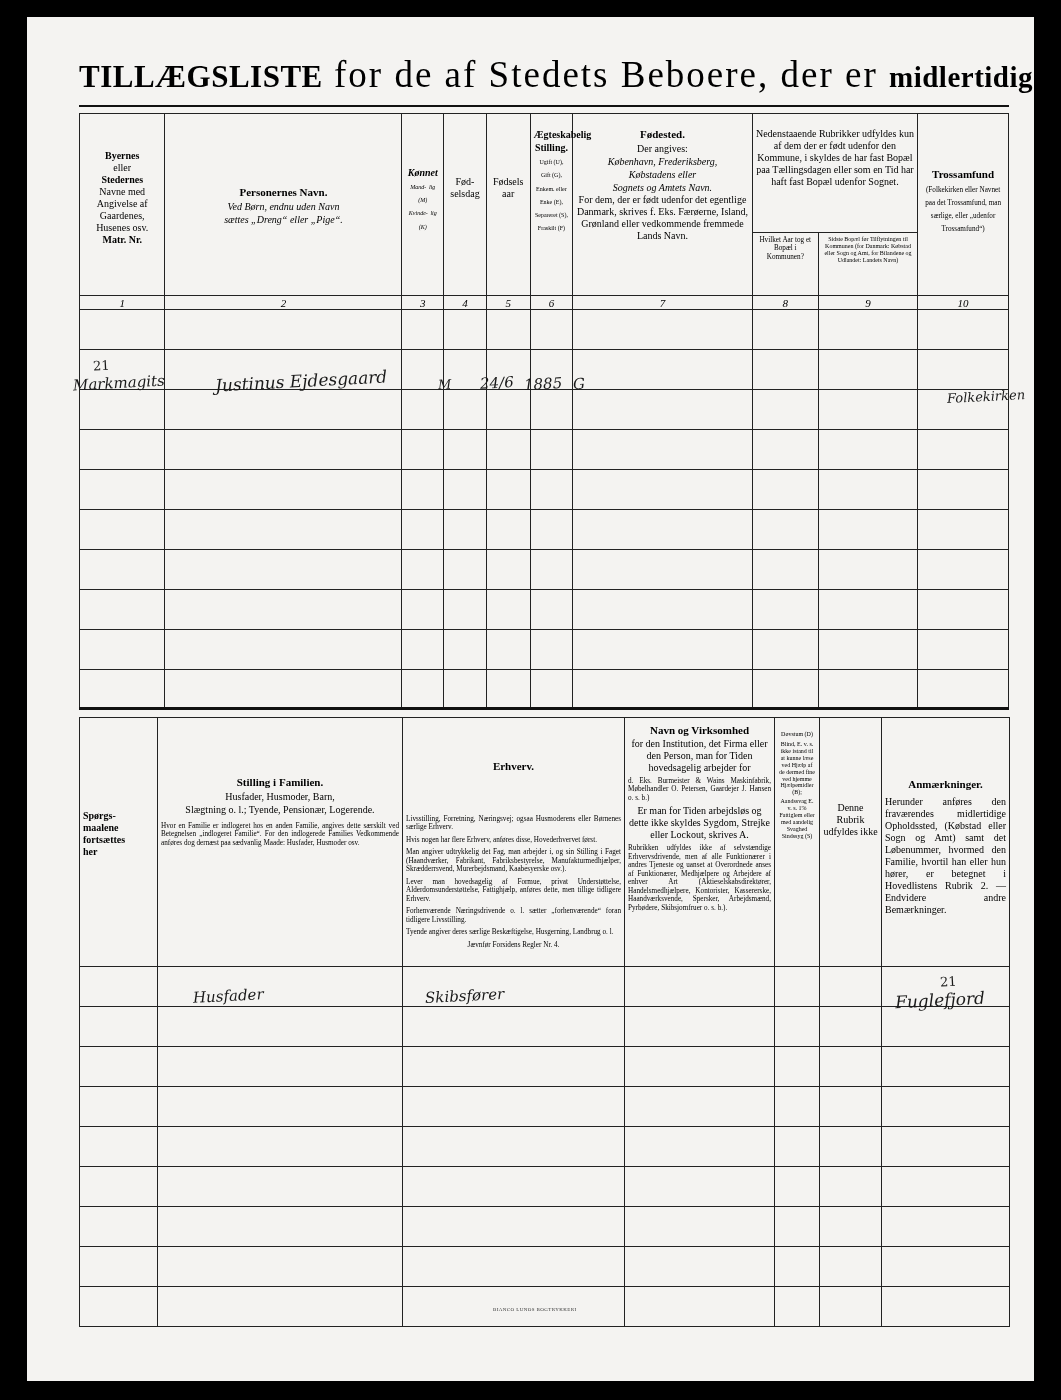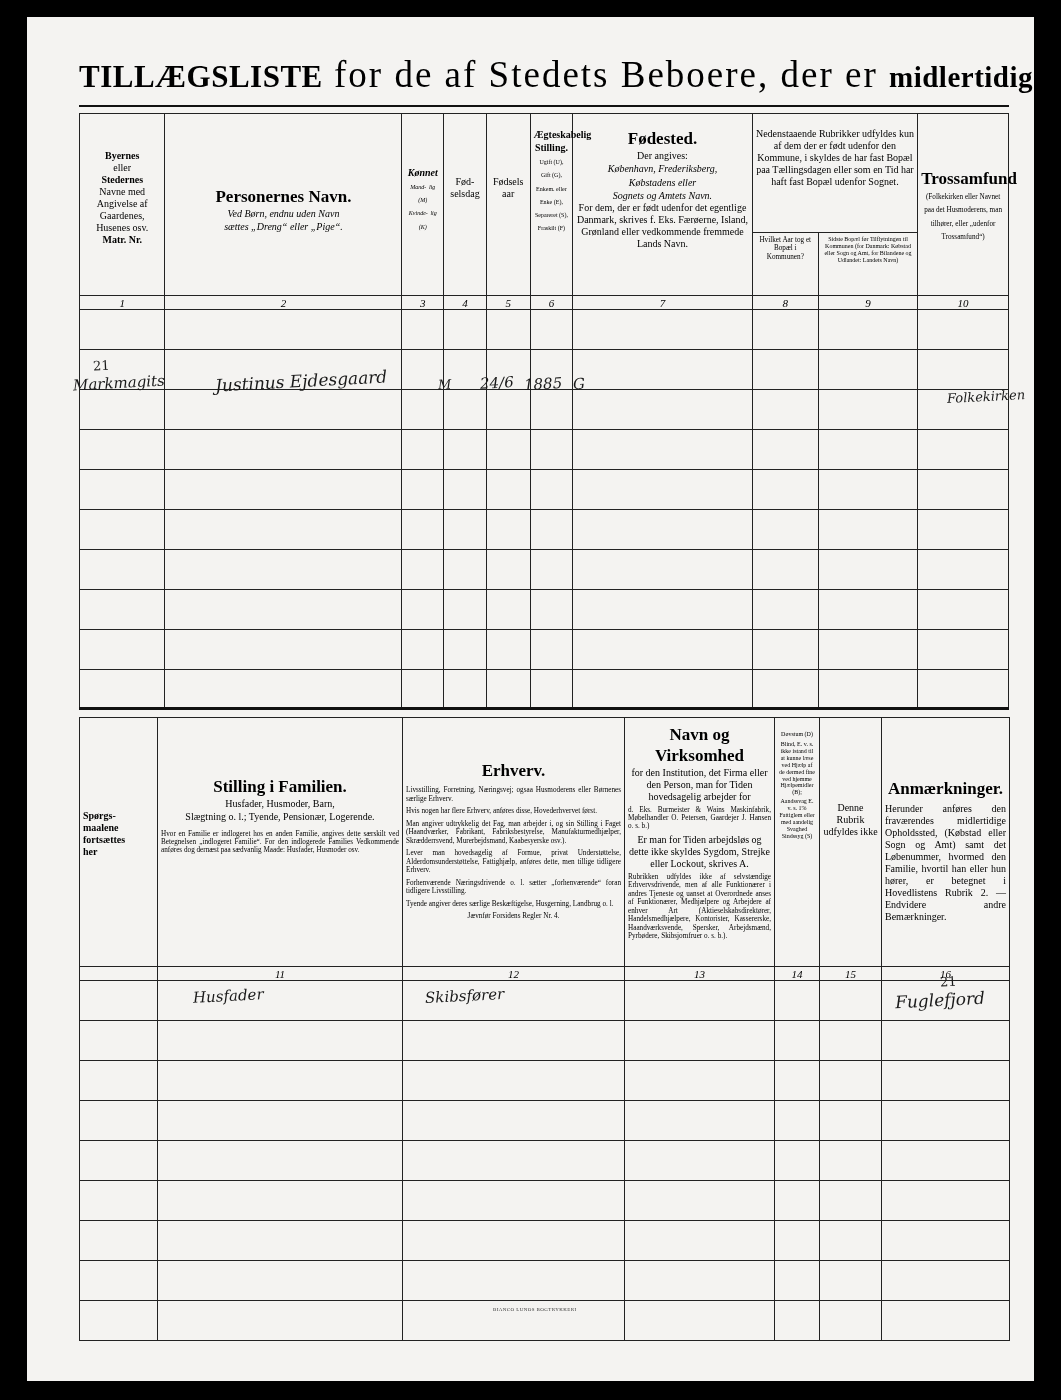--- a/index.html
+++ b/index.html
@@ -17,21 +17,21 @@
 
   
   .tbl{position:absolute;border-collapse:collapse;table-layout:fixed;}
   .tbl td{border:1px solid #222;vertical-align:top;padding:0;}
   .hdr{text-align:center;font-size:10.5px;line-height:1.25;}
   .hdr b{font-weight:bold;}
   .num td{height:13px;text-align:center;font-size:11px;font-style:italic;vertical-align:middle;}
   .row td{height:39px;}
 
   .cap{display:block;padding:3px 3px;}
-  .mid{font-size:17px;}
+  .mid{font-size:11px;}
   .sm{font-size:10px;line-height:1.2;}
   .xs{font-size:7.2px;line-height:1.18;}
   .xxs{font-size:6px;line-height:1.15;}
   .it{font-style:italic;}
   .ct{text-align:center;}
   .jt{text-align:justify;}
 
   
   .hw{position:absolute;font-family:"DejaVu Serif",serif;font-style:italic;color:#1a1a1a;
       transform:rotate(-3deg);white-space:nowrap;}
@@ -123,21 +123,21 @@
             <span class="sm it">Sognets og Amtets Navn.</span><br>
             <span class="sm" style="display:inline-block;text-align:center;">For dem, der er født udenfor det egentlige Danmark, skrives f. Eks. Færøerne, Island, Grønland eller vedkommende fremmede Lands Navn.</span>
           </span>
         </td>
         <td colspan="2" style="height:118px;">
           <span class="cap sm ct" style="padding-top:14px;">Nedenstaaende Rubrikker udfyldes kun af dem der er født udenfor den Kommune, i skyldes de har fast Bopæl paa Tællingsdagen eller som en Tid har haft fast Bopæl udenfor Sognet.</span>
         </td>
         <td rowspan="2">
           <span class="cap ct" style="padding-top:54px;">
             <span class="mid" style="font-weight:bold;">Trossamfund</span><br>
-            <span class="xs">(Folkekirken eller Navnet paa det Husmoderens, man tilhører, eller „udenfor Trossamfund“)</span>
+            <span class="xs">(Folkekirken eller Navnet paa det Trossamfund, man særlige, eller „udenfor Trossamfund“)</span>
           </span>
         </td>
       </tr>
       <tr class="hdr">
         <td style="height:62px;">
           <span class="cap xs ct">Hvilket Aar tog et Bopæl i Kommunen?</span>
         </td>
         <td style="height:62px;">
           <span class="cap xxs ct">Sidste Bopæl før Tilflytningen til Kommunen (for Danmark: Købstad eller Sogn og Amt, for Bilandene og Udlandet: Landets Navn)</span>
         </td>
@@ -315,21 +315,21 @@
           <span class="cap ct" style="padding-top:58px;">
             <span class="mid" style="font-weight:bold;">Stilling i Familien.</span><br>
             <span class="sm">Husfader, Husmoder, Barn,</span><br>
             <span class="sm">Slægtning o. l.; Tyende, Pensionær, Logerende.</span>
             <span class="xs jt" style="display:block;padding-top:6px;">Hvor en Familie er indlogeret hos en anden Familie, angives dette særskilt ved Betegnelsen „indlogeret Familie“. For den indlogerede Families Vedkommende anføres dog dernæst paa sædvanlig Maade: Husfader, Husmoder osv.</span>
           </span>
         </td>
         <td>
           <span class="cap ct" style="padding-top:42px;">
             <span class="mid" style="font-weight:bold;">Erhverv.</span>
-            <span class="xs jt" style="display:block;padding-top:5px;">Livsstilling, Forretning, Næringsvej; ogsaa Husmoderens eller Børnenes særlige Erhverv.</span>
+            <span class="xs jt" style="display:block;padding-top:5px;margin-top:36px;">Livsstilling, Forretning, Næringsvej; ogsaa Husmoderens eller Børnenes særlige Erhverv.</span>
             <span class="xs jt" style="display:block;padding-top:4px;">Hvis nogen har flere Erhverv, anføres disse, Hovederhvervet først.</span>
             <span class="xs jt" style="display:block;padding-top:4px;">Man angiver udtrykkelig det Fag, man arbejder i, og sin Stilling i Faget (Haandværker, Fabrikant, Fabriksbestyrelse, Manufakturmedhjælper, Skrædderrsvend, Murerbejdsmand, Kaabesyerske osv.).</span>
             <span class="xs jt" style="display:block;padding-top:4px;">Lever man hovedsagelig af Formue, privat Understøttelse, Alderdomsunderstøttelse, Fattighjælp, anføres dette, men tillige tidligere Erhverv.</span>
             <span class="xs jt" style="display:block;padding-top:4px;">Forhenværende Næringsdrivende o. l. sætter „forhenværende“ foran tidligere Livsstilling.</span>
             <span class="xs jt" style="display:block;padding-top:4px;">Tyende angiver deres særlige Beskæftigelse, Husgerning, Landbrug o. l.</span>
             <span class="xs ct" style="display:block;padding-top:4px;">Jævnfør Forsidens Regler Nr. 4.</span>
           </span>
         </td>
         <td>
           <span class="cap ct" style="padding-top:6px;">
@@ -351,29 +351,20 @@
           <span class="cap sm ct" style="padding-top:84px;">Denne Rubrik udfyldes ikke</span>
         </td>
         <td>
           <span class="cap ct" style="padding-top:60px;">
             <span class="mid" style="font-weight:bold;">Anmærkninger.</span>
             <span class="sm jt" style="display:block;padding-top:4px;">Herunder anføres den fraværendes midlertidige Opholdssted, (Købstad eller Sogn og Amt) samt det Løbenummer, hvormed den Familie, hvortil han eller hun hører, er betegnet i Hovedlistens Rubrik 2. — Endvidere andre Bemærkninger.</span>
           </span>
         </td>
       </tr>
 
-      <tr class="num">
-        <td></td>
-        <td>11</td>
-        <td>12</td>
-        <td>13</td>
-        <td>14</td>
-        <td>15</td>
-        <td>16</td>
-      </tr>
 
       <tr class="row">
         <td></td>
         <td></td>
         <td></td>
         <td></td>
         <td></td>
         <td></td>
         <td></td>
       </tr>

